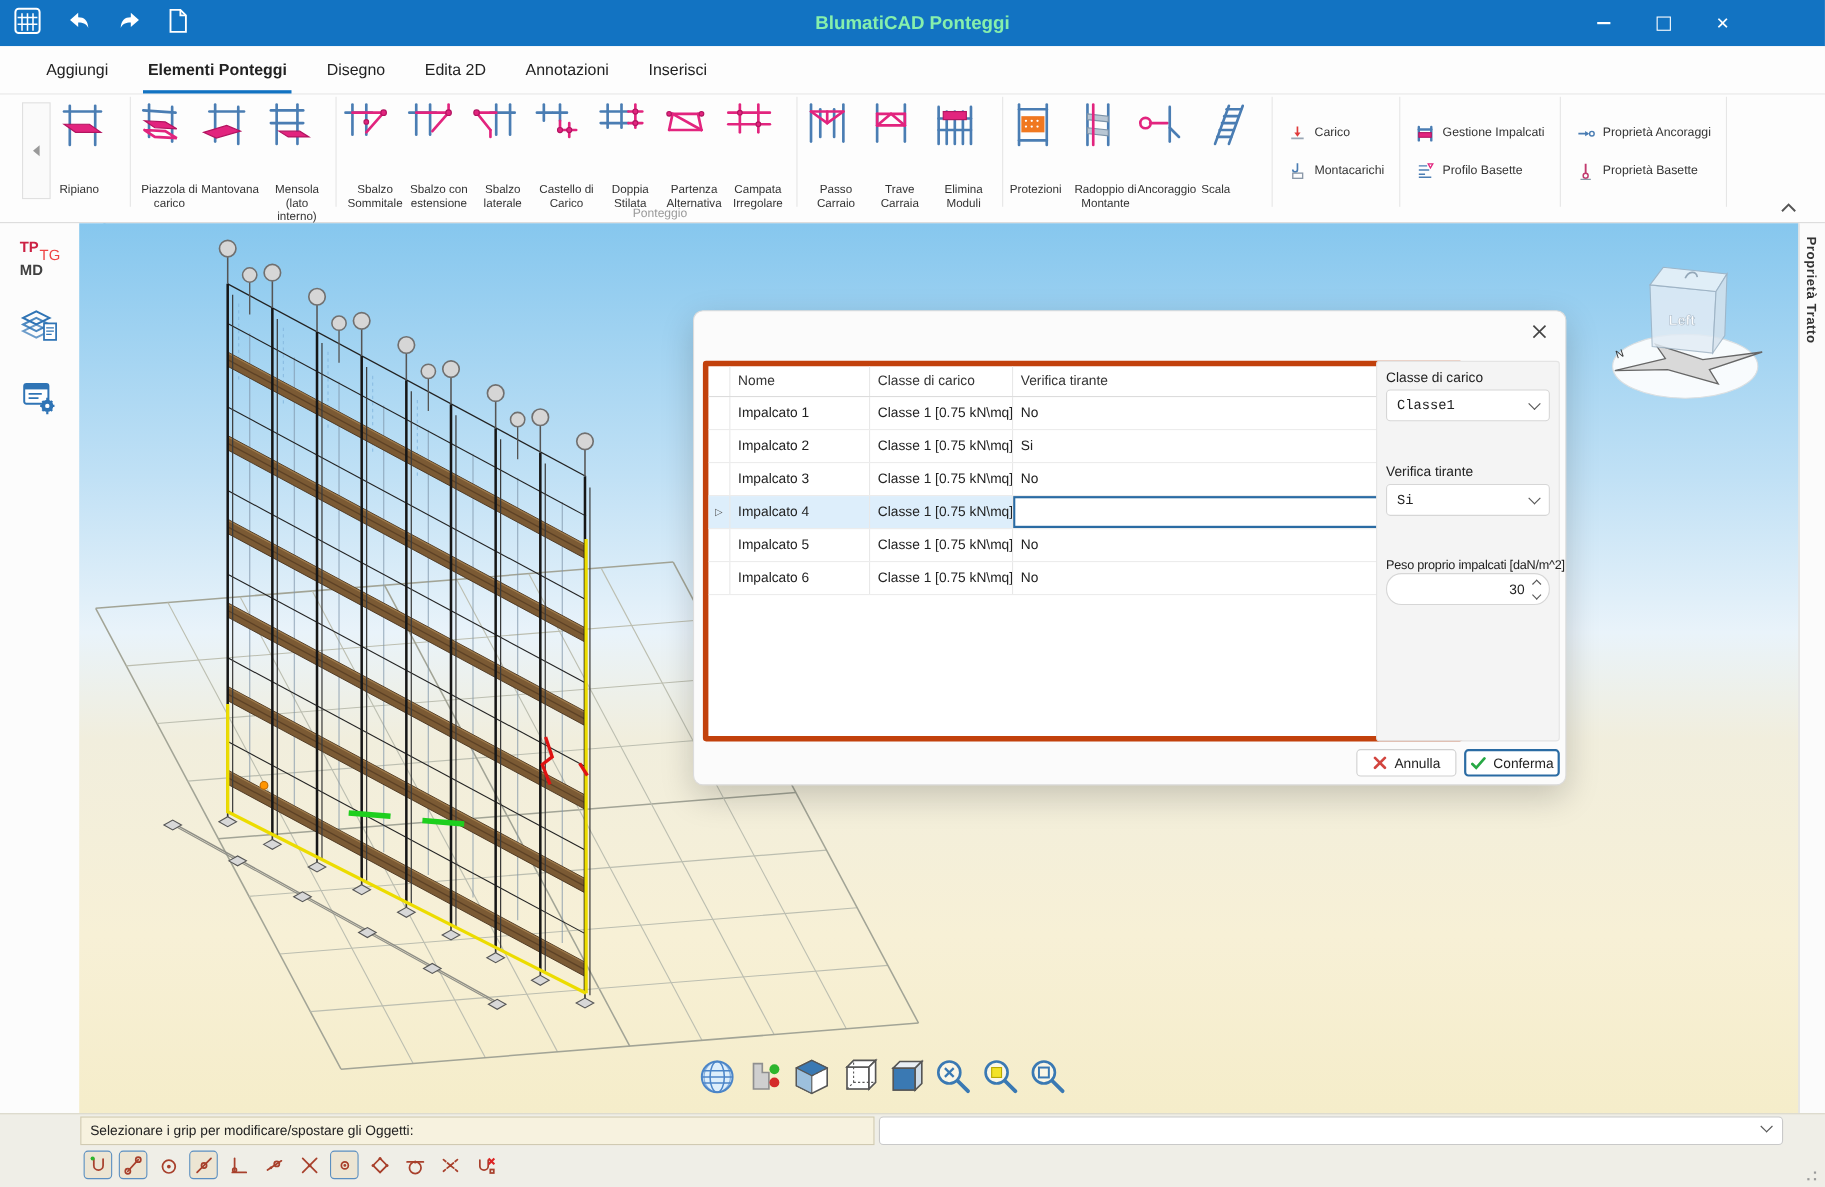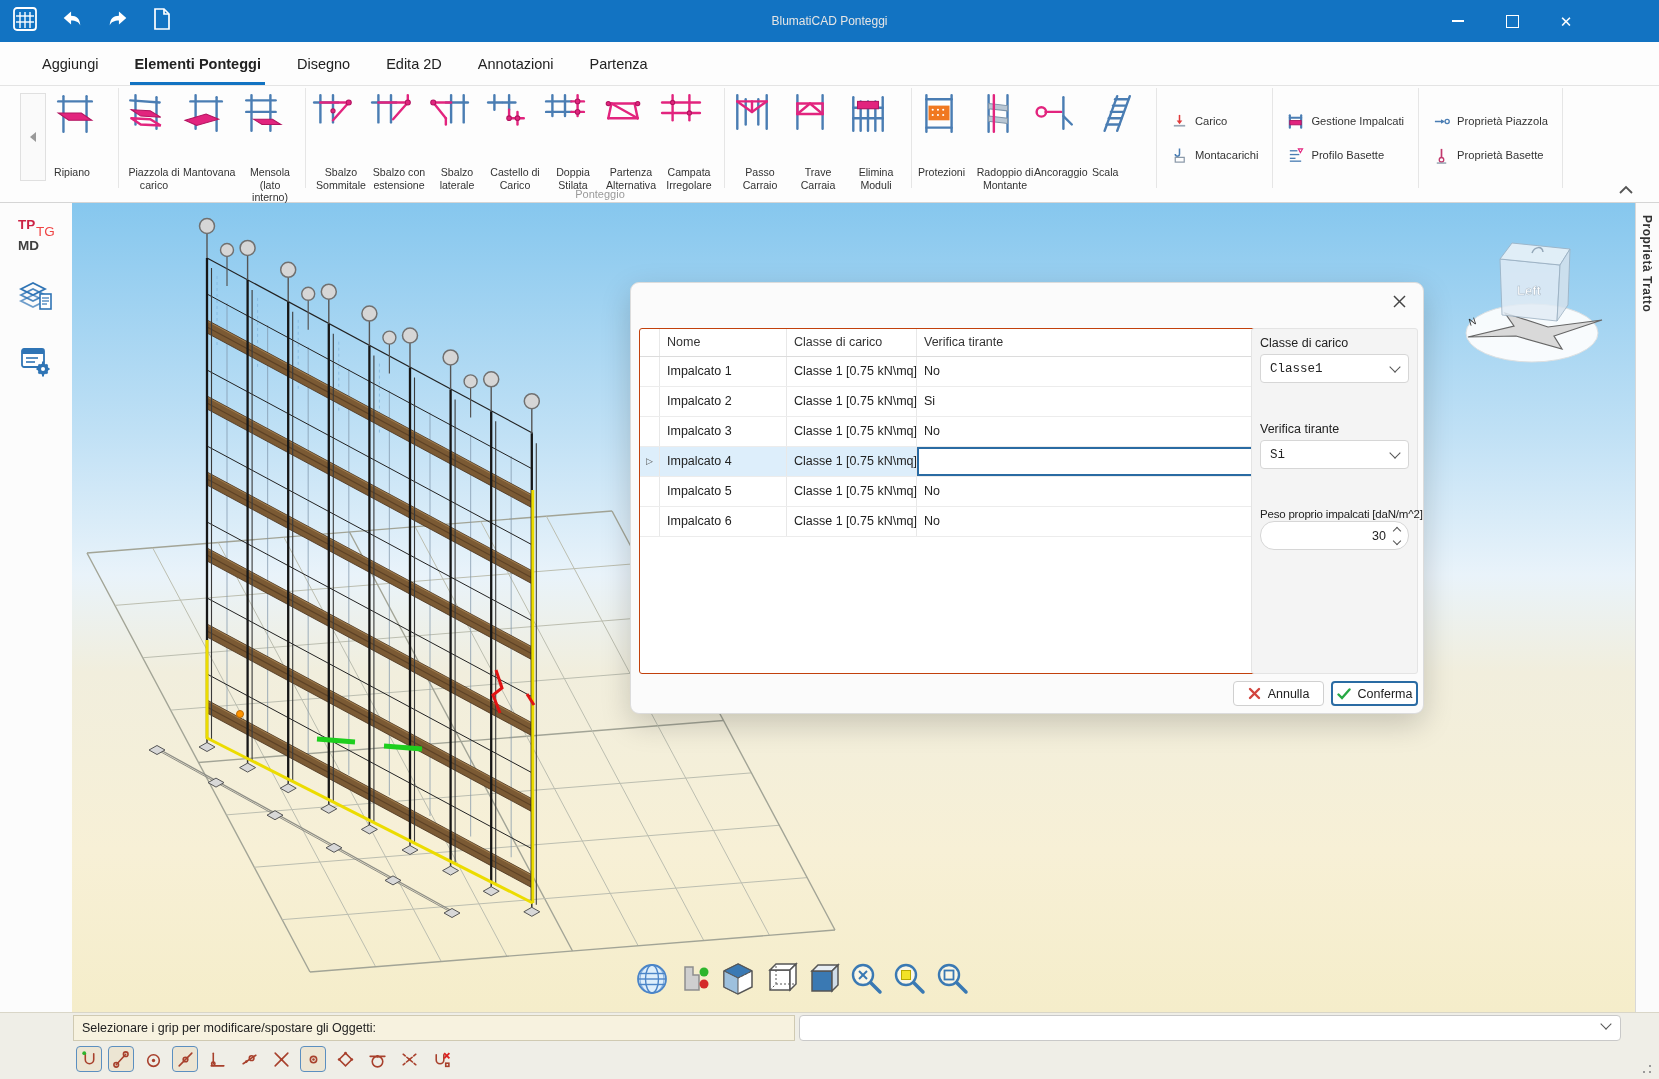--- a/index.html
+++ b/index.html
@@ -2,21 +2,21 @@
 <html><head>
 <meta charset="utf-8">
 <style>
   html,body{margin:0;padding:0;}
   body{width:1659px;height:1079px;position:relative;overflow:hidden;
        font-family:"Liberation Sans",sans-serif;background:#f0f0f0;color:#222;}
   
   .titlebar{position:absolute;left:0;top:0;width:100%;height:42px;background:#1273c2;}
   .tb-left{position:absolute;left:12px;top:0;height:42px;display:flex;align-items:center;gap:22px;}
   .tb-title{position:absolute;left:0;right:0;top:0;height:42px;display:flex;align-items:center;justify-content:center;
-            color:#e5e5e5;font-size:12px;}
+            color:#86efac;font-size:17px;font-weight:bold;}
   .tb-controls{position:absolute;right:86px;top:0;height:42px;display:flex;align-items:center;gap:40px;}
   .wc{width:14px;height:14px;display:flex;align-items:center;justify-content:center;color:#fff;}
   .wc-min{width:12px;height:2px;background:#fff;}
   .wc-max{width:11px;height:11px;border:1.4px solid #fff;}
   .wc-close{font-size:15px;line-height:1;color:#fff;}
   
   .tabbar{position:absolute;left:0;top:42px;width:100%;height:44px;background:#fdfdfd;border-bottom:1px solid #e4e4e4;
           display:flex;align-items:stretch;padding-left:42px;gap:36px;font-size:14.5px;color:#222;box-sizing:border-box;}
   .tab{position:relative;display:flex;align-items:center;cursor:default;}
   .tab.active{font-weight:bold;}
@@ -51,21 +51,21 @@
   .navrow{position:absolute;left:561px;top:757px;display:flex;gap:5px;}
   .navbtn{width:38px;height:38px;display:flex;align-items:center;justify-content:center;}
   .navbtn svg{width:36px;height:36px;}
   
   .rightstrip{position:absolute;right:0;top:203px;width:24px;height:809px;background:#fbfbfb;border-left:1px solid #d8d8d8;box-sizing:border-box;}
   .rightstrip .vlabel{position:absolute;top:12px;left:4px;writing-mode:vertical-rl;font-size:12px;color:#333;letter-spacing:.5px;font-weight:bold;}
   
   .dialog{position:absolute;left:630px;top:282px;width:792px;height:430px;background:#fbfbfb;border:1px solid #dcdcdc;
           border-radius:9px;box-shadow:0 10px 30px rgba(0,0,0,.18);}
   .dlg-close{position:absolute;right:14px;top:8px;width:20px;height:20px;display:flex;align-items:center;justify-content:center;}
-  .dlg-table{position:absolute;left:8px;top:45px;width:691px;height:346px;background:#fff;border:1px solid #c2410c;
+  .dlg-table{position:absolute;left:8px;top:45px;width:691px;height:346px;background:#fff;border:5px solid #c2410c;
              border-radius:3px;overflow:hidden;font-size:12.5px;box-sizing:border-box;}
   .trow,.thead{display:grid;grid-template-columns:20px 127px 130px 1fr;height:29px;line-height:28px;}
   .thead{height:27px;line-height:26px;border-bottom:1px solid #dcdcdc;color:#333;}
   .trow{border-bottom:1px solid #ececec;}
   .trow.sel{background:#ddeefb;}
   .tc{border-right:1px solid #e8e8e8;padding:0 7px;white-space:nowrap;overflow:hidden;box-sizing:border-box;}
   .tc:last-child{border-right:none;}
   .tc.num{text-align:left;}
   .tc.ind{padding:0;text-align:center;color:#555;font-size:9px;}
   .tc.combo-cell{padding:0;}
@@ -151,21 +151,21 @@
     <span class="wc wc-close">✕</span>
   </div>
 </div>
 
 <div class="tabbar" id="tabbar">
     <div class="tab">Aggiungi</div>
     <div class="tab active">Elementi Ponteggi</div>
     <div class="tab">Disegno</div>
     <div class="tab">Edita 2D</div>
     <div class="tab">Annotazioni</div>
-    <div class="tab">Partenza</div>
+    <div class="tab">Inserisci</div>
   </div>
 
 <div class="ribbon">
   <div class="ribbon-nav">
       <span class="tri"></span>
     </div>
   <div class="ribbon-groups" id="ribbon-groups">
       <div class="rgroup">
         <div class="rbtn">
           <svg viewBox="0 0 40 40" width="42" height="42">
@@ -431,21 +431,21 @@
           <span class="lbl">Profilo Basette</span>
         </div>
       </div>
       <div class="rgroup stack">
         <div class="rsmall">
           <svg viewBox="0 0 18 18" width="17" height="17">
             <line x1="2" y1="9" x2="11" y2="9" stroke="#4a7db3" stroke-width="1.6"></line>
             <polygon points="8.5,6.5 12.5,9 8.5,11.5" fill="#4a7db3"></polygon>
             <circle cx="15" cy="9" r="2.2" fill="none" stroke="#4a7db3" stroke-width="1.4"></circle>
           </svg>
-          <span class="lbl">Proprietà Piazzola</span>
+          <span class="lbl">Proprietà Ancoraggi</span>
         </div>
         <div class="rsmall">
           <svg viewBox="0 0 18 18" width="17" height="17">
             <line x1="9" y1="2" x2="9" y2="11.5" stroke="#c23a6e" stroke-width="1.8"></line>
             <circle cx="9" cy="13.5" r="2.4" fill="none" stroke="#c23a6e" stroke-width="1.4"></circle>
             <line x1="4" y1="17" x2="14" y2="17" stroke="#8a98a8" stroke-width="1.4"></line>
           </svg>
           <span class="lbl">Proprietà Basette</span>
         </div>
       </div>

